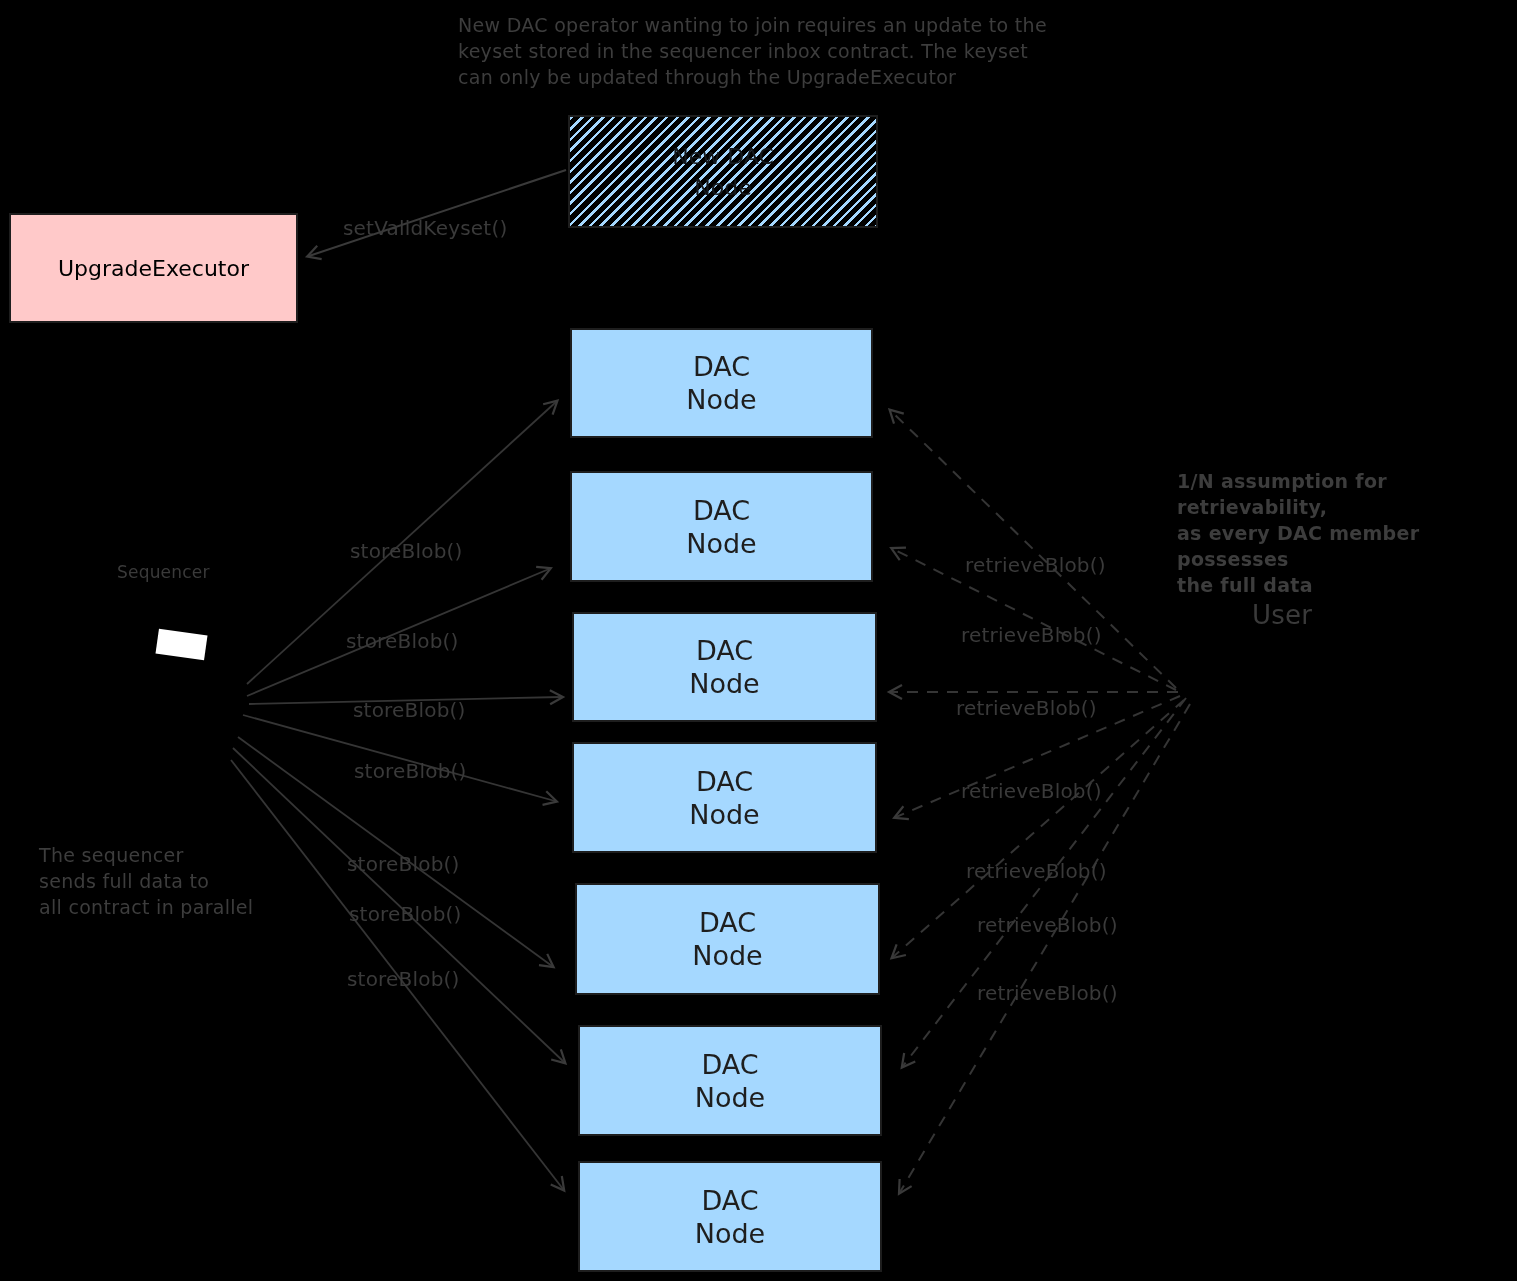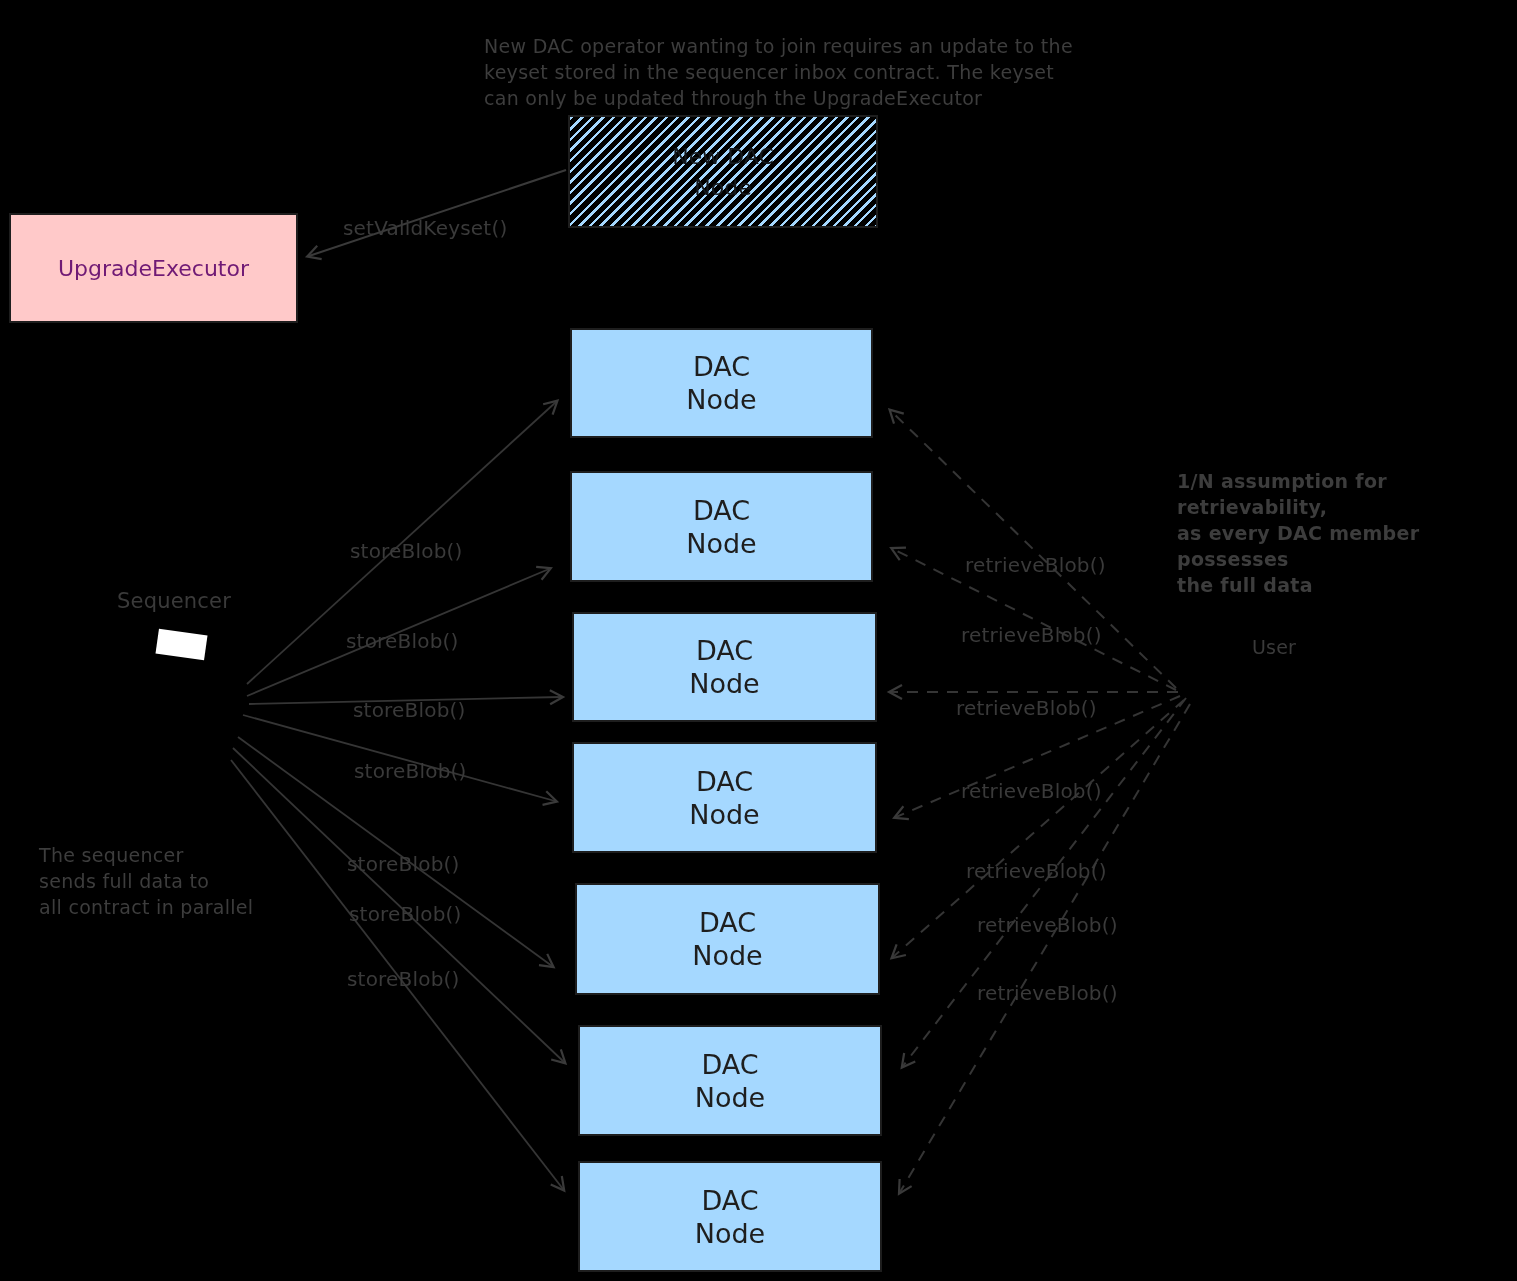--- a/index.html
+++ b/index.html
@@ -37,21 +37,21 @@
     font-size:27px;line-height:33px;
     white-space:pre-line;
   }
   .executor{
     position:absolute;
     left:9px;top:213px;width:289px;height:110px;
     background:#ffc9c9;
     border:2px solid #1e1e1e;
     box-sizing:border-box;
     display:flex;align-items:center;justify-content:center;
-    color:#701a75;font-size:22px;
+    color:#000000;font-size:22px;
   }
   .hatched{
     position:absolute;
     left:568px;top:115px;width:310px;height:113px;
     border:2px solid #1e1e1e;
     box-sizing:border-box;
     background:repeating-linear-gradient(135deg,
       #a5d8ff 0px,#a5d8ff 2.5px,
       transparent 2.5px,transparent 7.5px);
     display:flex;align-items:center;justify-content:center;
@@ -92,43 +92,43 @@
 
     <line x1="1176" y1="688" x2="891" y2="411" stroke="#353535" stroke-width="2" stroke-dasharray="11 9" marker-end="url(#arrow)"></line>
     <line x1="1176" y1="690" x2="893" y2="549" stroke="#353535" stroke-width="2" stroke-dasharray="11 9" marker-end="url(#arrow)"></line>
     <line x1="1178" y1="692" x2="891" y2="692" stroke="#353535" stroke-width="2" stroke-dasharray="11 9" marker-end="url(#arrow)"></line>
     <line x1="1180" y1="696" x2="896" y2="817" stroke="#353535" stroke-width="2" stroke-dasharray="11 9" marker-end="url(#arrow)"></line>
     <line x1="1184" y1="700" x2="893" y2="957" stroke="#353535" stroke-width="2" stroke-dasharray="11 9" marker-end="url(#arrow)"></line>
     <line x1="1186" y1="698" x2="903" y2="1066" stroke="#353535" stroke-width="2" stroke-dasharray="11 9" marker-end="url(#arrow)"></line>
     <line x1="1190" y1="704" x2="900" y2="1192" stroke="#353535" stroke-width="2" stroke-dasharray="11 9" marker-end="url(#arrow)"></line>
   </svg>
 
-  <div class="note" style="left:484px;top:12px;width:650px;margin-top:21px;">New DAC operator wanting to join requires an update to the
+  <div class="note" style="left:458px;top:12px;width:650px;">New DAC operator wanting to join requires an update to the
 keyset stored in the sequencer inbox contract. The keyset
 can only be updated through the UpgradeExecutor</div>
   <div class="note" style="left:39px;top:842px;width:270px;">The sequencer
 sends full data to
 all contract in parallel</div>
   <div class="note" style="left:1177px;top:468px;width:335px;font-weight:bold;">1/N assumption for retrievability,
 as every DAC member possesses
 the full data</div>
 
   <div class="executor">
     <span>UpgradeExecutor</span>
   </div>
 
   <div class="hatched">
     <span>New DAC
 Node</span>
   </div>
 
-  <div class="lbl" style="left:117px;top:577px;font-size:21px;">Sequencer</div>
+  <div class="lbl" style="left:117px;top:550px;font-size:17px;">Sequencer</div>
   <div class="screen"></div>
 
-  <div class="lbl" style="left:1252px;top:624px;font-size:19px;">User</div>
+  <div class="lbl" style="left:1252px;top:588px;font-size:26px;">User</div>
 
   <div class="node" style="left:570px;top:328px;width:303px;height:110px;">
     <span>DAC
 Node</span>
   </div>
   <div class="node" style="left:570px;top:471px;width:303px;height:111px;">
     <span>DAC
 Node</span>
   </div>
   <div class="node" style="left:572px;top:612px;width:305px;height:110px;">

